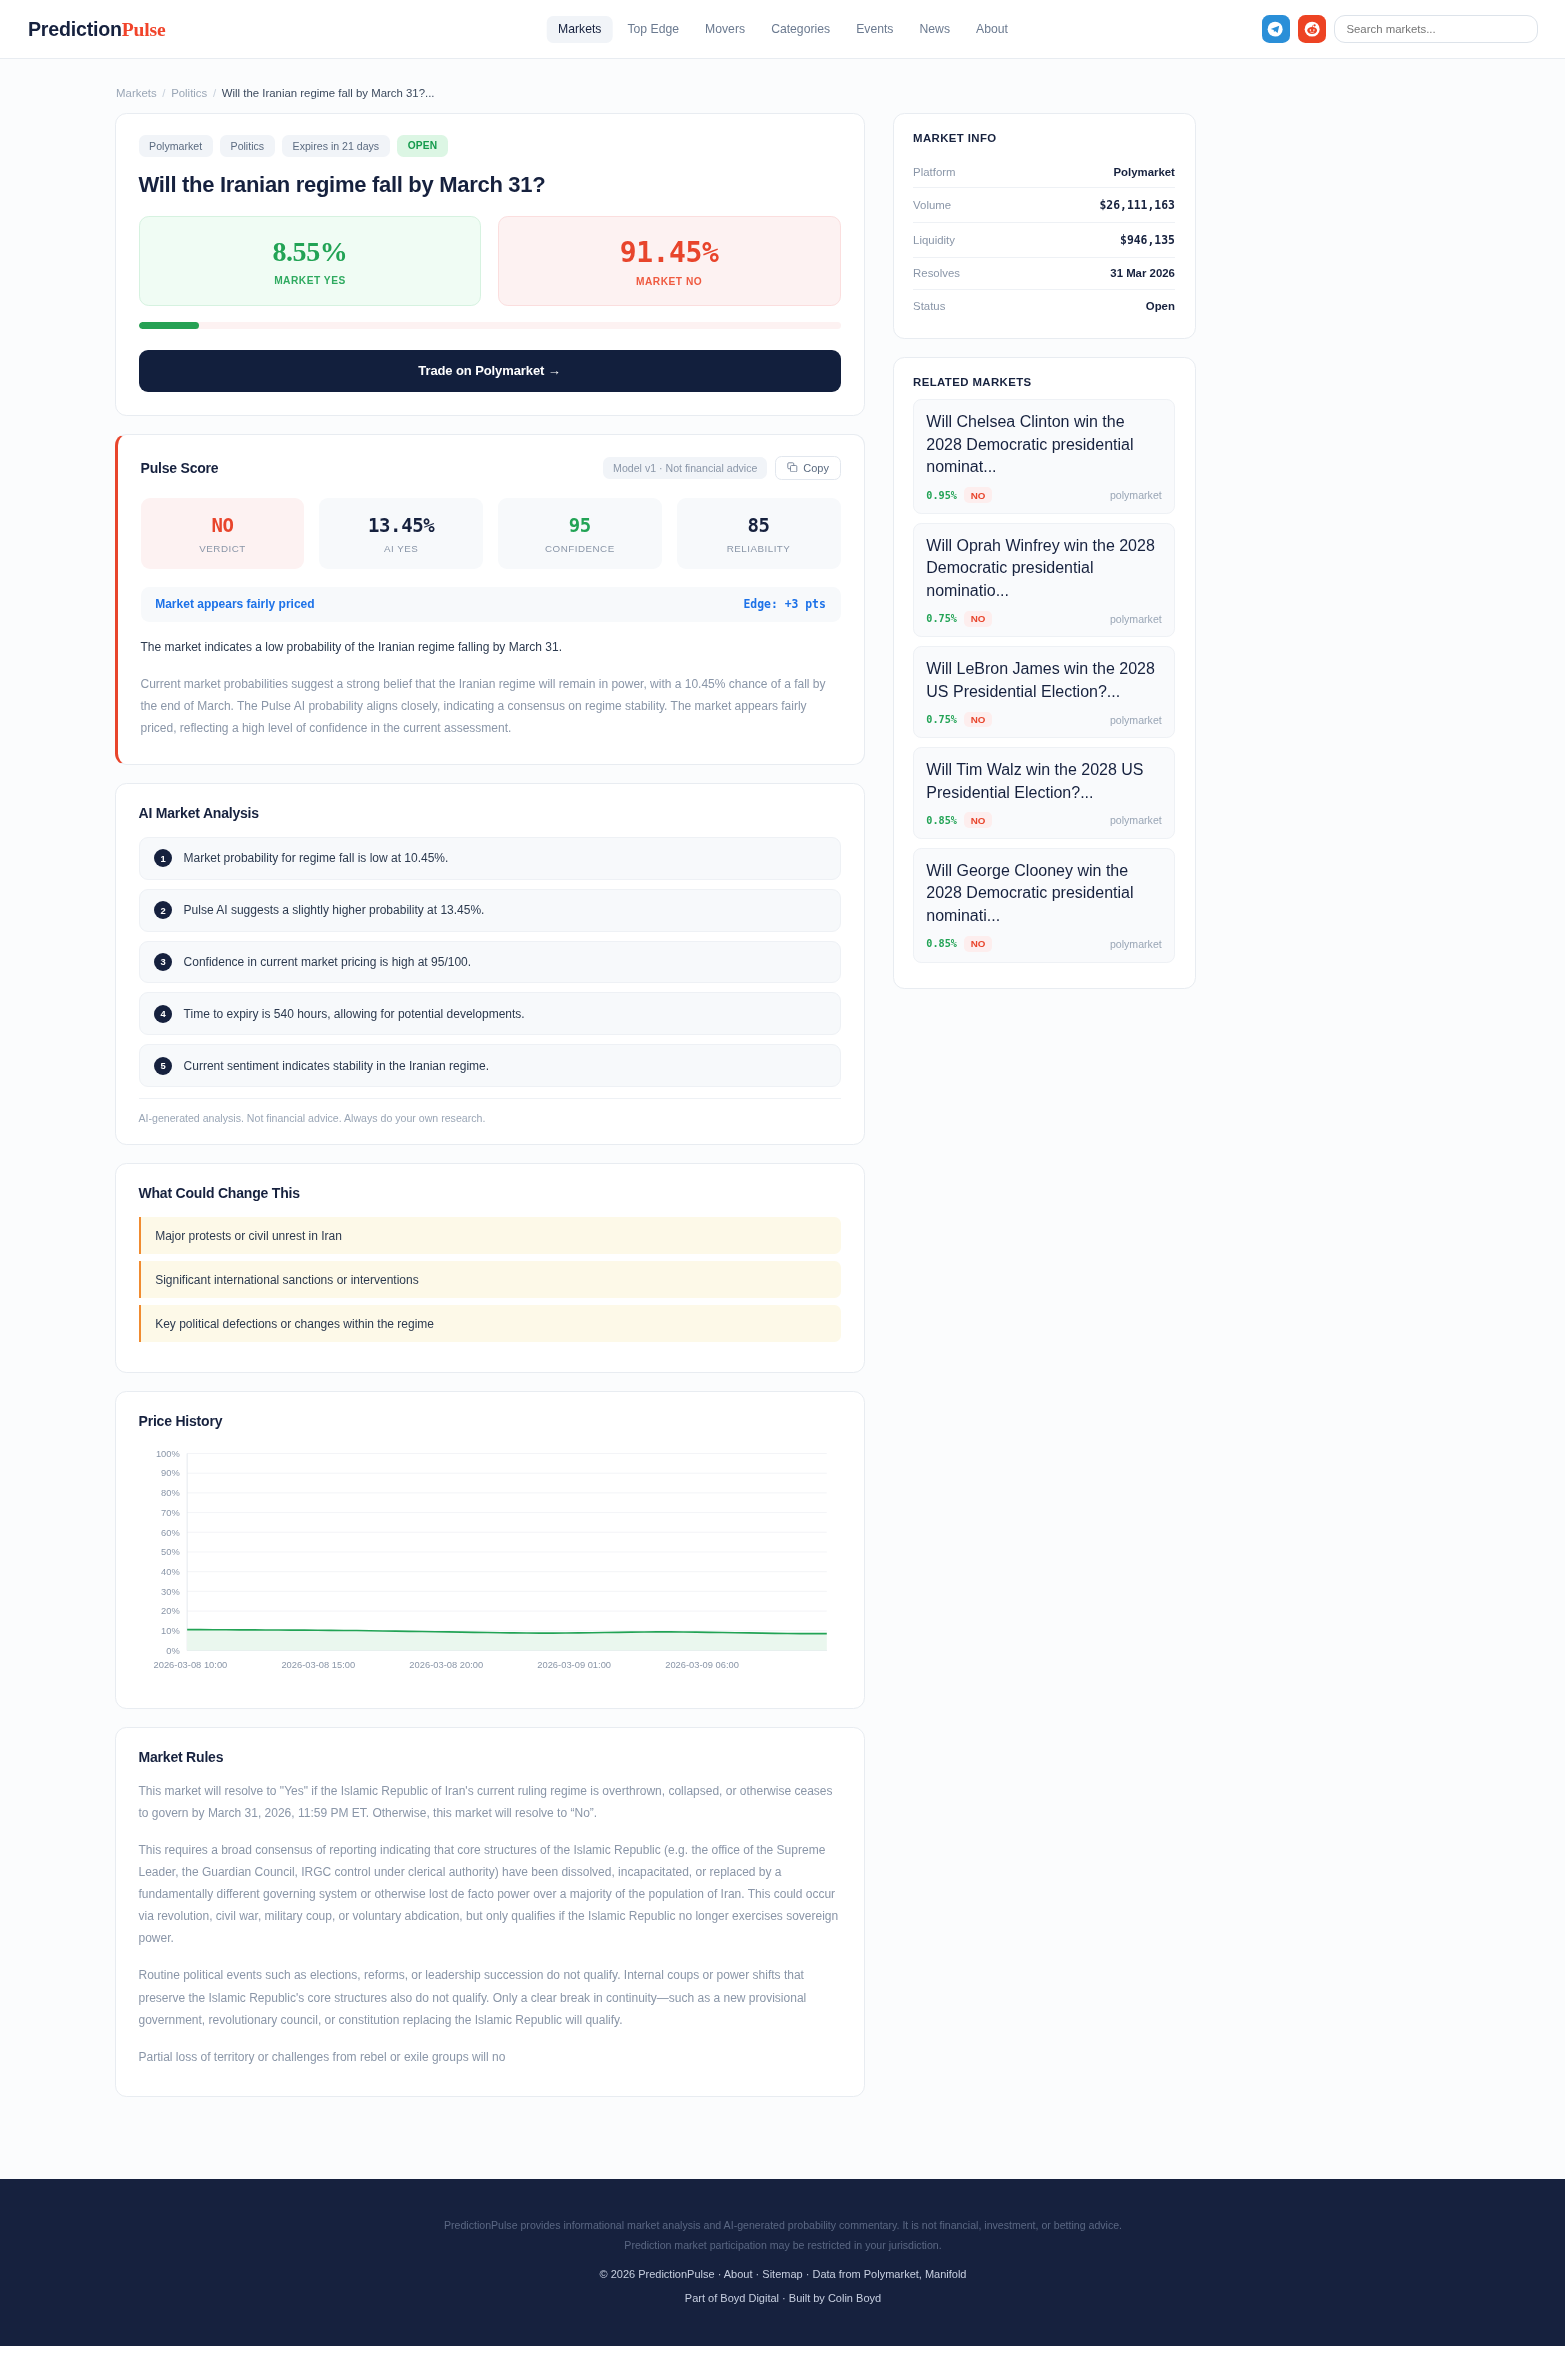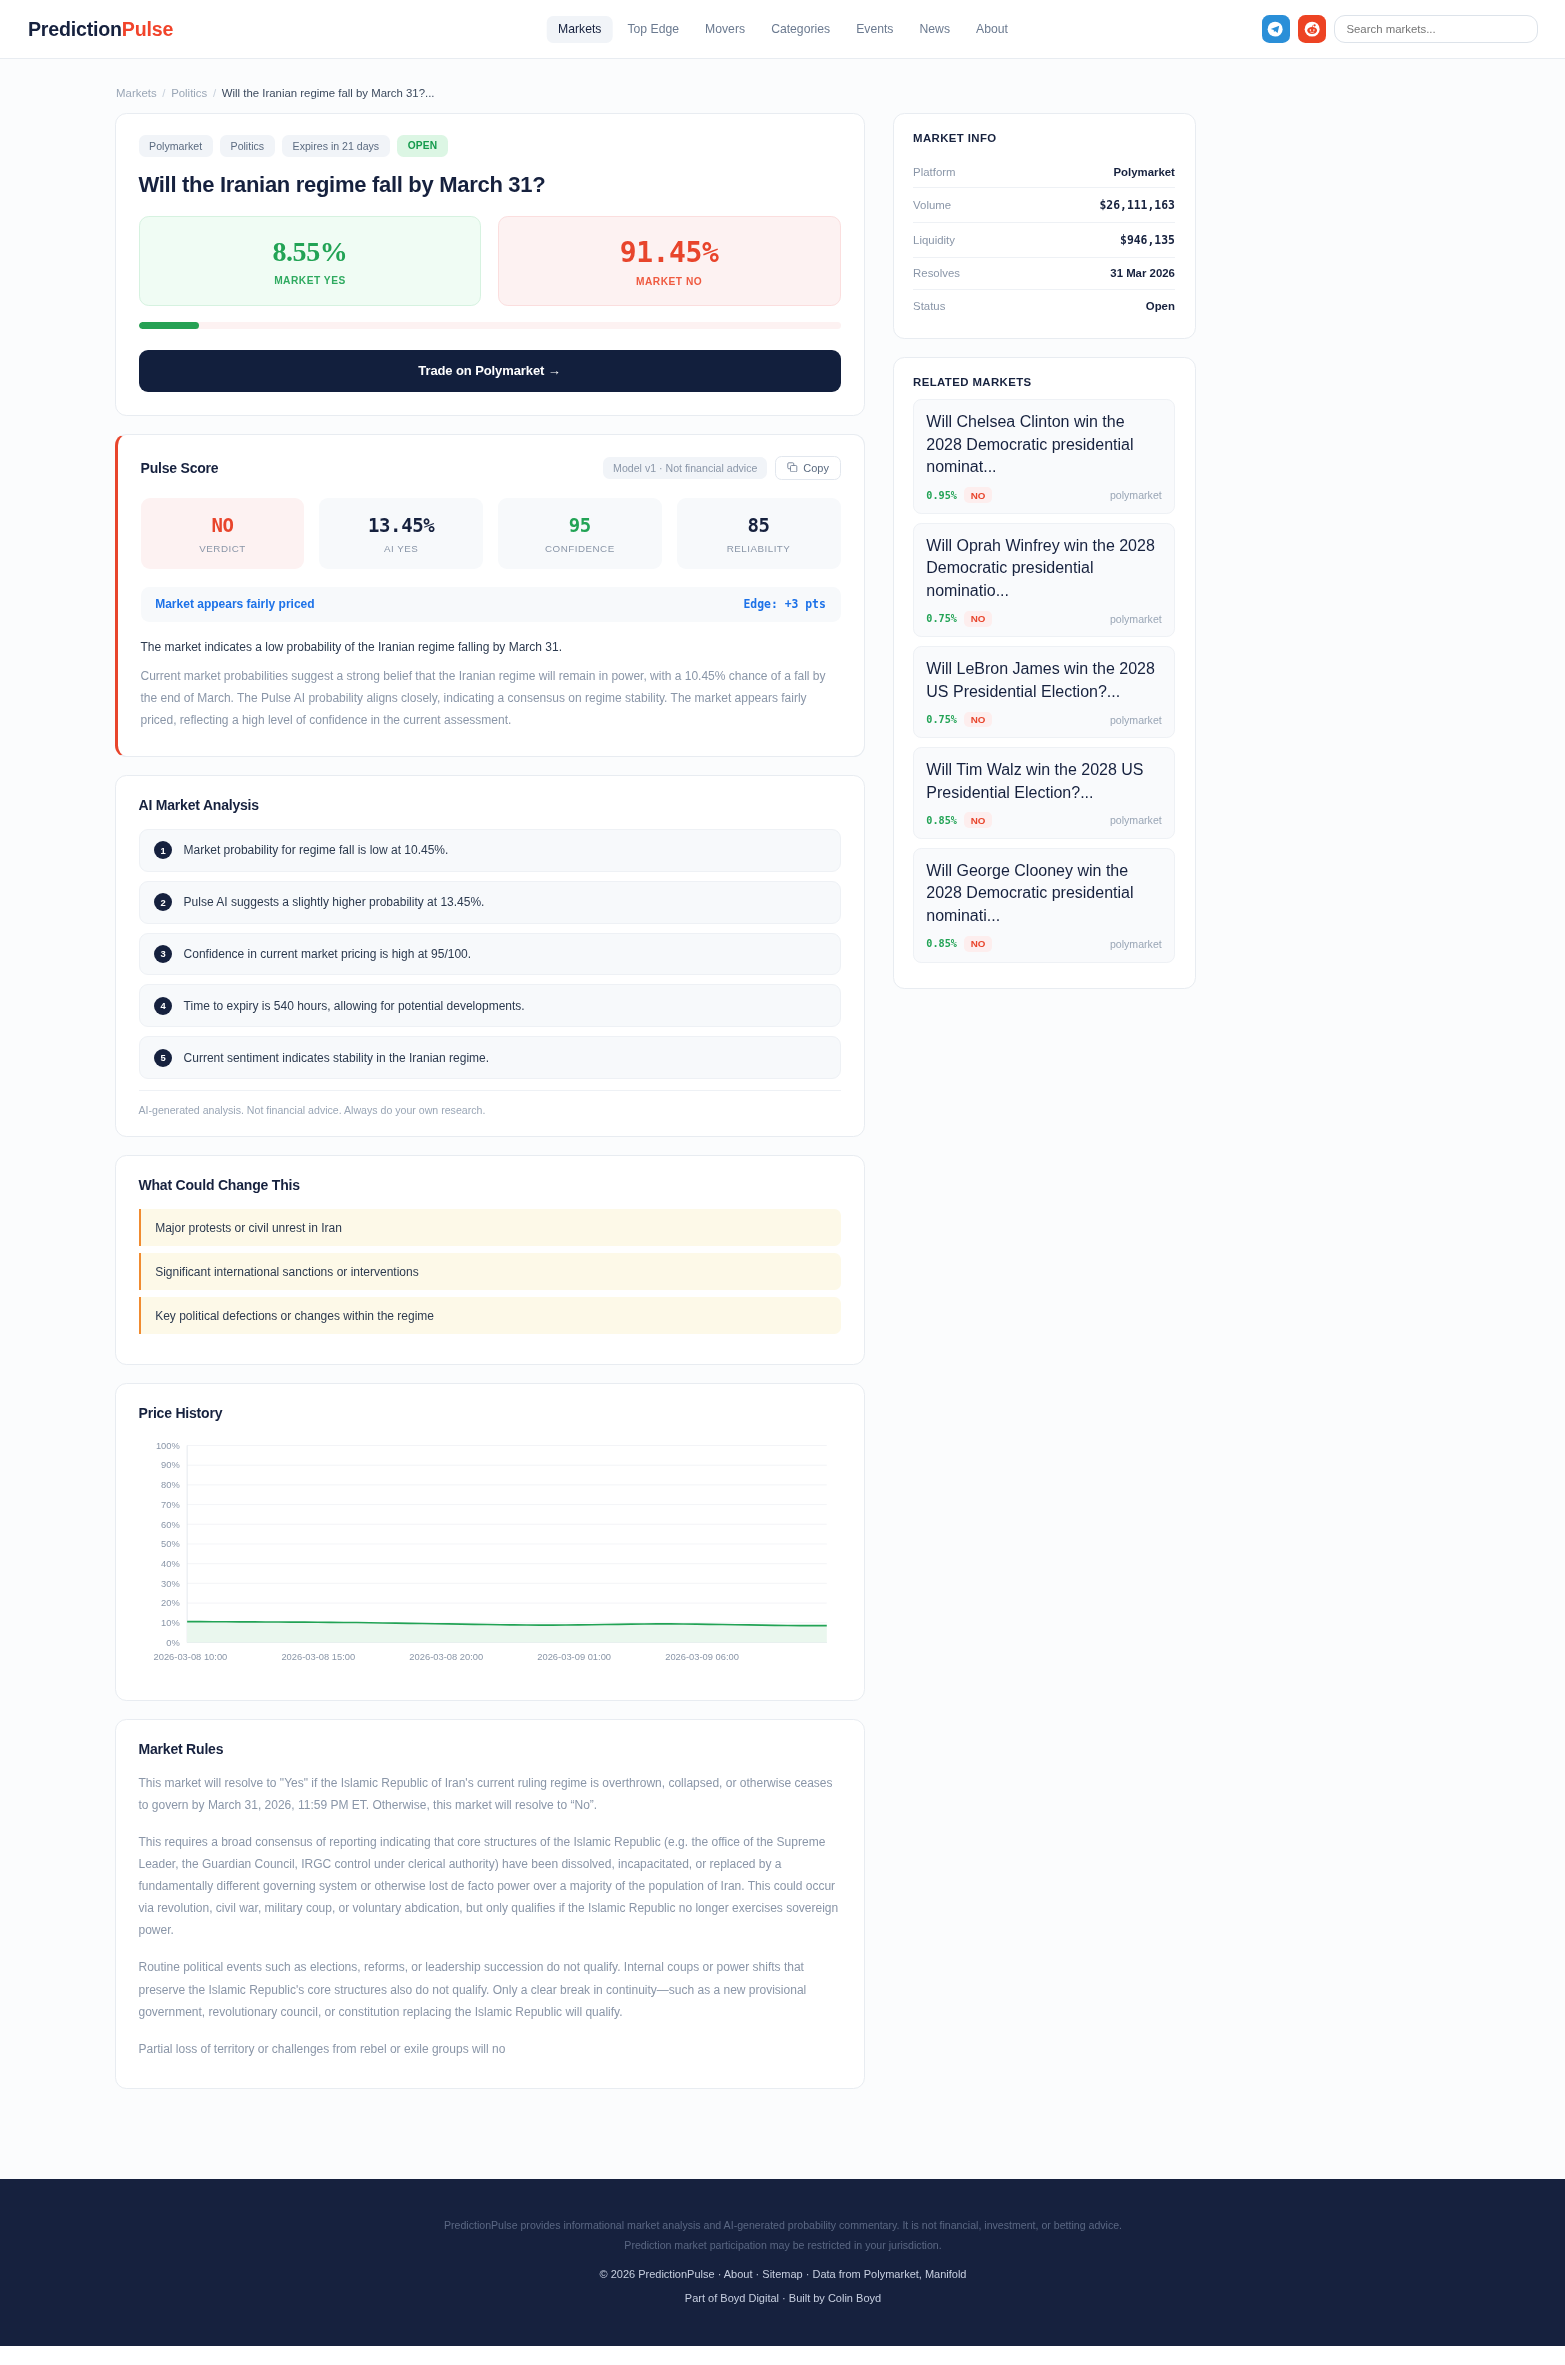--- a/index.html
+++ b/index.html
@@ -21,21 +21,21 @@
     background: #fff;
     position: relative;
   }
   .logo {
     font-size: 19.6px;
     font-weight: bold;
     letter-spacing: -0.2px;
     white-space: nowrap;
   }
   .logo .p1 { color: #16213e; }
-  .logo .p2 { color: #f1442b; }
+  .logo .p2 { color: #f1442b; font-family: Liberation Serif, serif; }
 
   .nav {
     position: absolute;
     left: 50%;
     transform: translateX(-50%);
     display: flex;
     align-items: center;
     gap: 3.3px;
   }
   .nav a {
@@ -271,21 +271,21 @@
     margin-left: auto;
     font-family: "DejaVu Sans Mono", monospace;
     font-size: 11.4px;
     font-weight: bold;
     color: #1d72e8;
   }
   .pulse-lead {
     font-size: 12px;
     color: #2c3a4f;
     line-height: 1.55;
-    margin-bottom: 8px;
+    margin-bottom: 16px;
   }
   .pulse-body {
     font-size: 12px;
     color: #8a96a8;
     line-height: 1.85;
   }
 
   
   .ai-card { padding: 21px 23px 16.3px 23px; }
   .ai-list { margin-top: 16.3px; }

